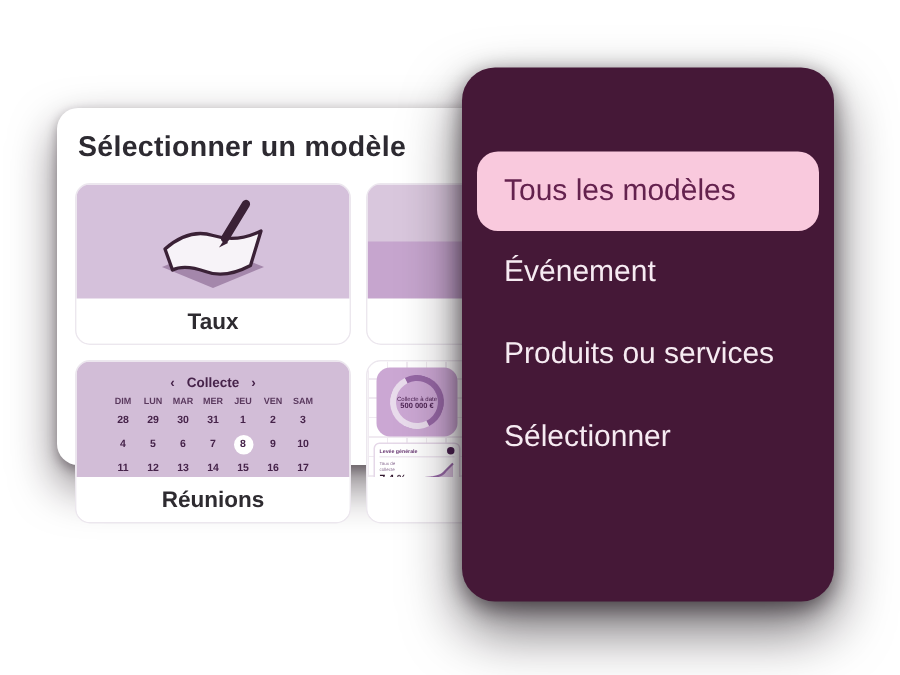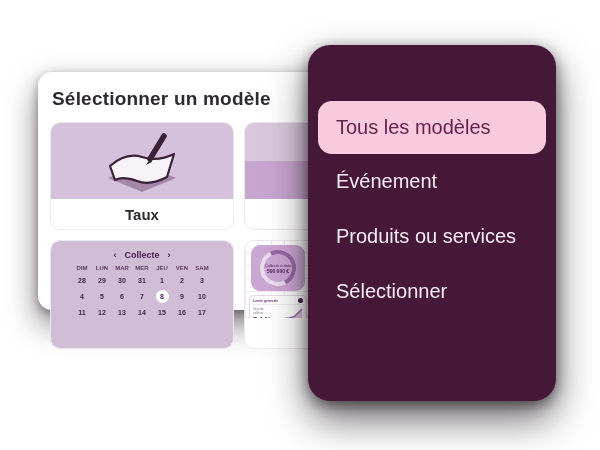--- a/index.html
+++ b/index.html
@@ -147,20 +147,21 @@
 
             <span class="dy">11</span>
             <span class="dy">12</span>
             <span class="dy">13</span>
             <span class="dy">14</span>
             <span class="dy">15</span>
             <span class="dy">16</span>
             <span class="dy">17</span>
           </div>
         </div>
+        <div class="tile-label">Réunions</div>
       </div>
 
       <div class="tile">
         <div class="art art-stats">
           <div class="donut-card">
             <div class="ring">
               <div class="ring-text">
                 <span class="t1">Collecte à date</span>
                 <span class="t2">500 000 €</span>
               </div>

